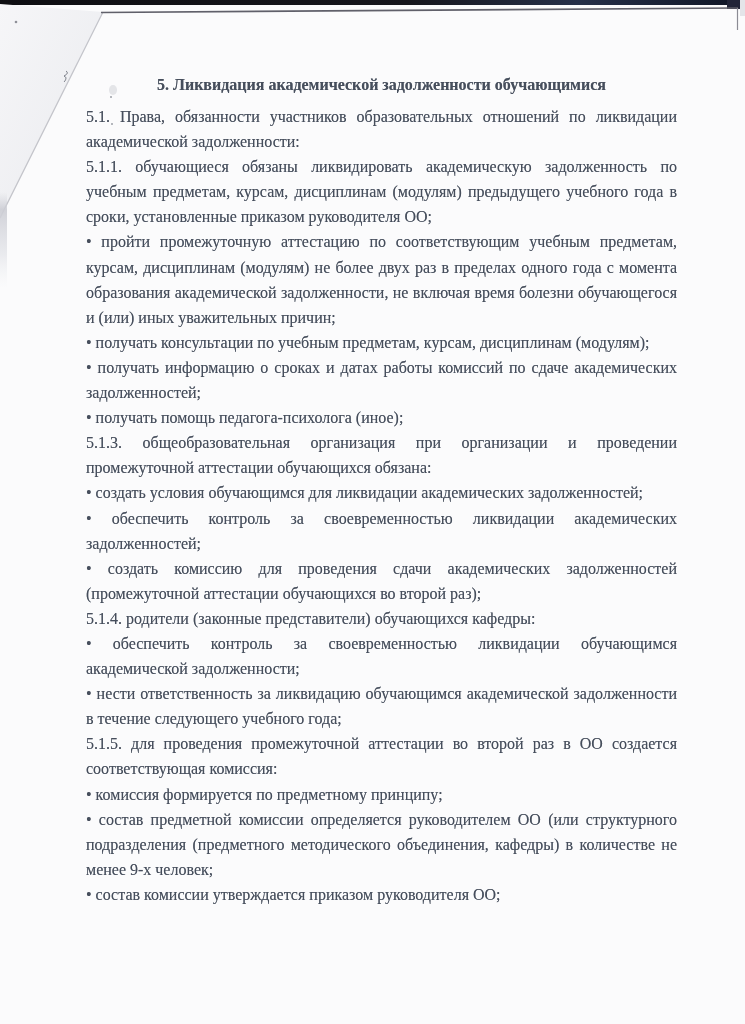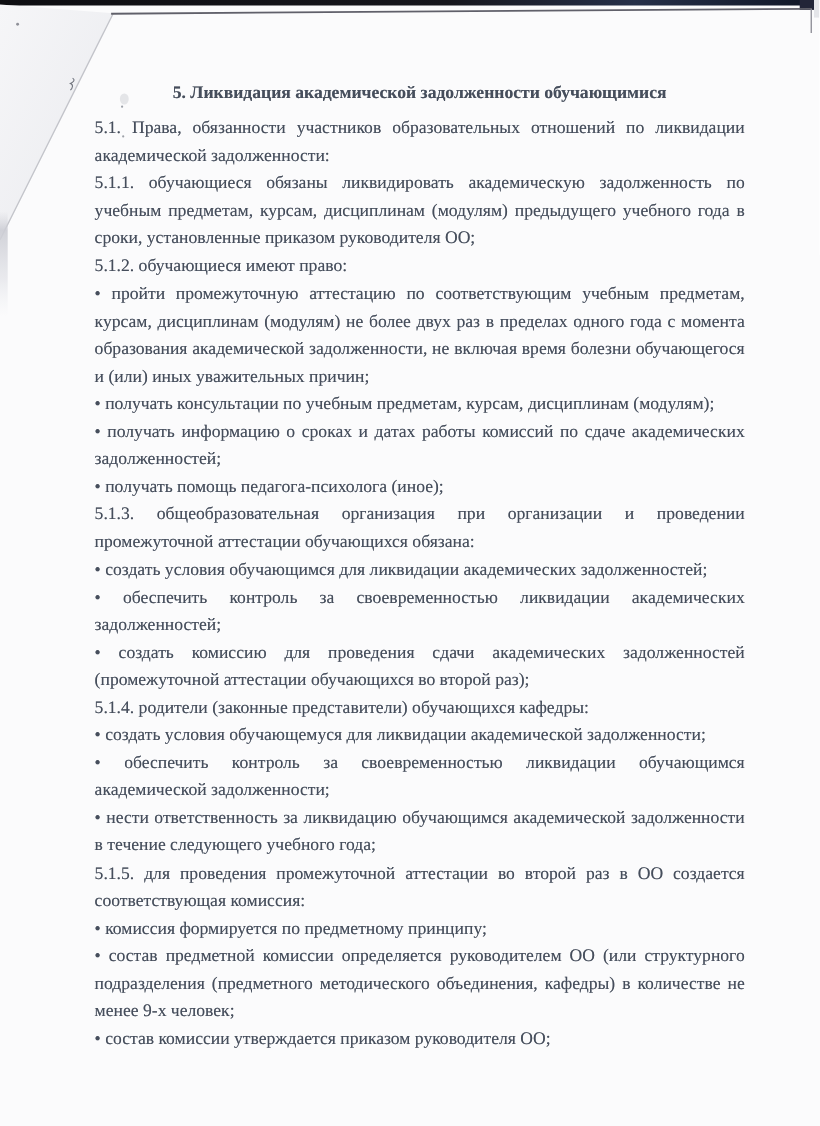--- a/index.html
+++ b/index.html
@@ -70,31 +70,29 @@
     <path d="M66,71 c3,2 0,4 -2,5 c3,1 2,4 0,6" stroke="#70747e" stroke-width="1" fill="none"></path>
     <ellipse cx="113" cy="90" rx="4" ry="5" fill="#dfe0e4" opacity="0.85"></ellipse>
     <circle cx="111" cy="97" r="1" fill="#9ca0a8"></circle>
     <circle cx="112" cy="124" r="1" fill="#9ca0a8"></circle>
   </svg>
 
   <div class="doc">
     <p class="title">5. Ликвидация академической задолженности обучающимися</p>
     <p>5.1. Права, обязанности участников образовательных отношений по ликвидации академической задолженности:</p>
     <p>5.1.1. обучающиеся обязаны ликвидировать академическую задолженность по учебным предметам, курсам, дисциплинам (модулям) предыдущего учебного года в сроки, установленные приказом руководителя ОО;</p>
-    <p>5.1.2. обучающиеся имеют право:</p>
     <p>• пройти промежуточную аттестацию по соответствующим учебным предметам, курсам, дисциплинам (модулям) не более двух раз в пределах одного года с момента образования академической задолженности, не включая время болезни обучающегося и (или) иных уважительных причин;</p>
     <p>• получать консультации по учебным предметам, курсам, дисциплинам (модулям);</p>
     <p>• получать информацию о сроках и датах работы комиссий по сдаче академических задолженностей;</p>
     <p>• получать помощь педагога-психолога (иное);</p>
     <p>5.1.3. общеобразовательная организация при организации и проведении промежуточной аттестации обучающихся обязана:</p>
     <p>• создать условия обучающимся для ликвидации академических задолженностей;</p>
     <p>• обеспечить контроль за своевременностью ликвидации академических задолженностей;</p>
     <p>• создать комиссию для проведения сдачи академических задолженностей (промежуточной аттестации обучающихся во второй раз);</p>
     <p>5.1.4. родители (законные представители) обучающихся кафедры:</p>
-    <p>• создать условия обучающемуся для ликвидации академической задолженности;</p>
     <p>• обеспечить контроль за своевременностью ликвидации обучающимся академической задолженности;</p>
     <p>• нести ответственность за ликвидацию обучающимся академической задолженности в течение следующего учебного года;</p>
     <p>5.1.5. для проведения промежуточной аттестации во второй раз в ОО создается соответствующая комиссия:</p>
     <p>• комиссия формируется по предметному принципу;</p>
     <p>• состав предметной комиссии определяется руководителем ОО (или структурного подразделения (предметного методического объединения, кафедры) в количестве не менее 9-х человек;</p>
     <p>• состав комиссии утверждается приказом руководителя ОО;</p>
   </div>
 
 </div>
 

